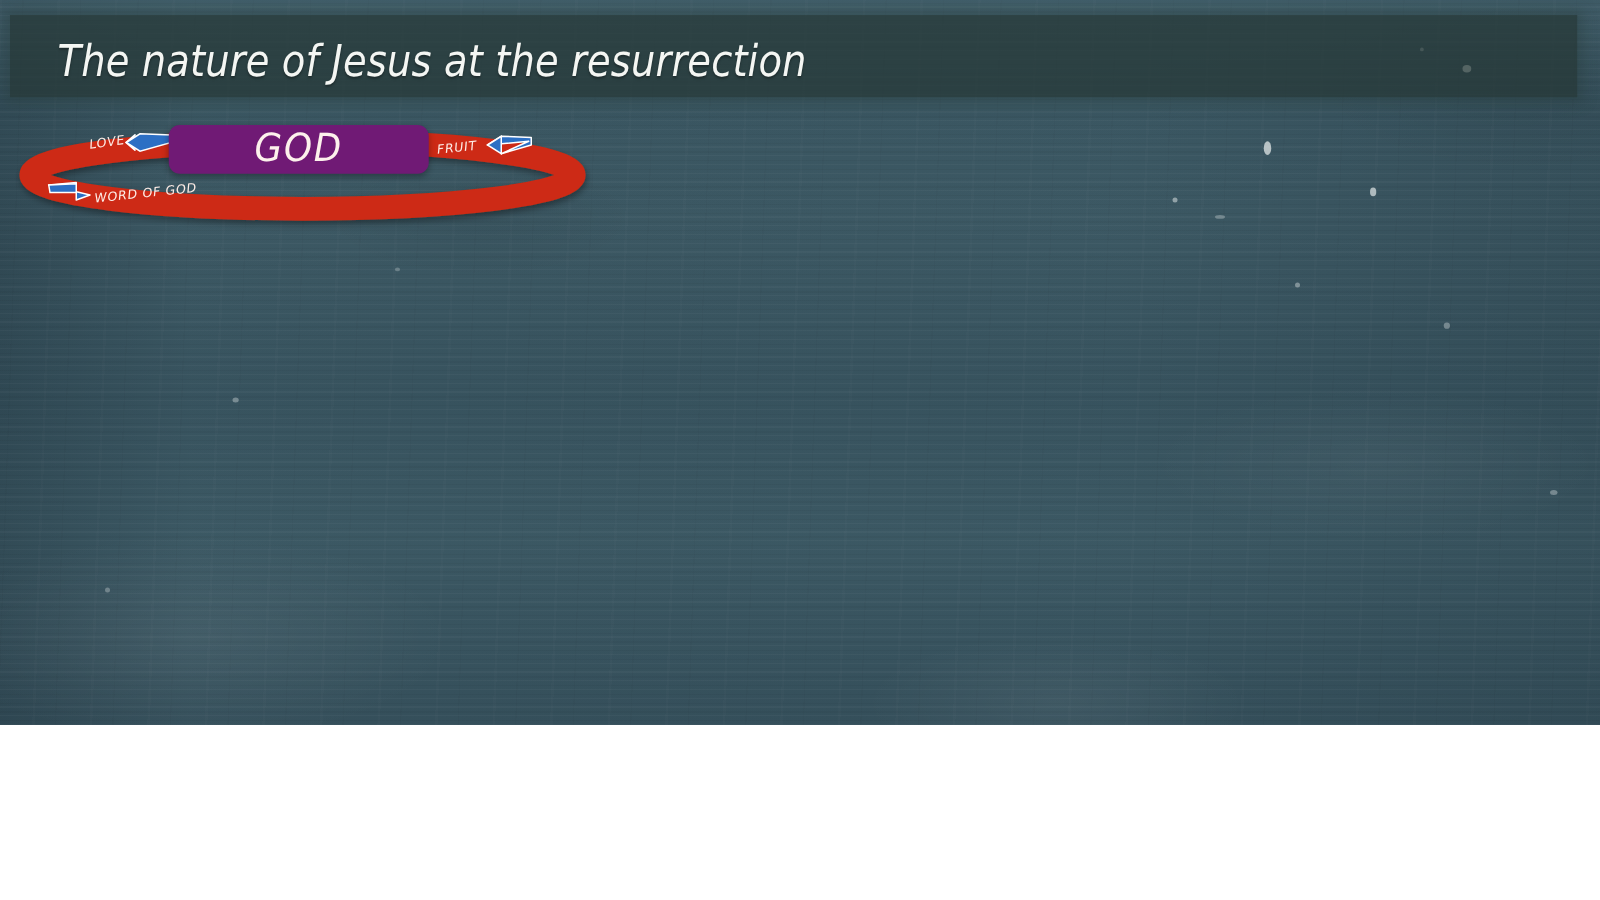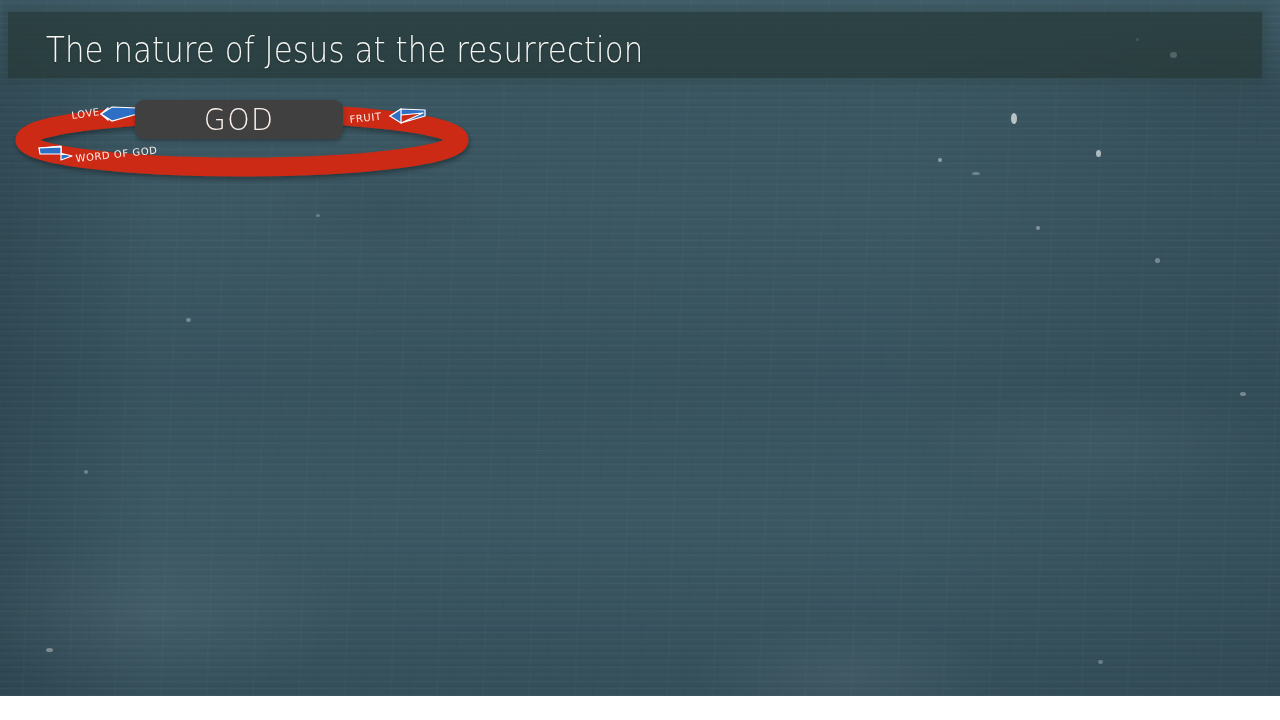--- a/index.html
+++ b/index.html
@@ -6,23 +6,24 @@
   * { margin:0; padding:0; box-sizing:border-box; }
 
   html, body {
     width:1280px; height:720px;
     overflow:hidden;
     font-family:"Liberation Sans", sans-serif;
   }
 
   #slide {
     position:relative;
-    width:1280px; height:696px;
+    width:1280px; height:580px;
     background-color:#3c5863;
     overflow:hidden;
+    font-style:italic;
   }
 
   
   .bg-base {
     position:absolute; inset:0;
     background:
       linear-gradient(180deg, rgba(70,100,112,0.55) 0%, rgba(52,80,92,0.25) 14%, rgba(58,86,98,0.10) 30%, rgba(46,72,84,0.35) 55%, rgba(58,88,100,0.22) 74%, rgba(44,68,80,0.45) 100%),
       linear-gradient(90deg, rgba(30,48,58,0.40) 0%, rgba(64,94,106,0.10) 12%, rgba(50,78,90,0.05) 40%, rgba(62,92,104,0.12) 70%, rgba(36,56,66,0.30) 100%),
       #3c5863;
   }
@@ -98,21 +99,21 @@
     font-family:"DejaVu Sans", sans-serif;
     font-size:10px;
     fill:#fdece6;
     letter-spacing:0.6px;
   }
 
   #god-box {
     position:absolute;
     left:135px; top:14px;
     width:208px; height:39px;
-    background:#404040;
+    background:#701a75;
     border-radius:9px;
     box-shadow:0 2px 5px rgba(0,0,0,0.30);
   }
   #god-label {
     position:absolute;
     left:0; right:0; top:1px;
     text-align:center;
     font-family:"DejaVu Sans", sans-serif;
     font-size:31px;
     font-weight:300;

